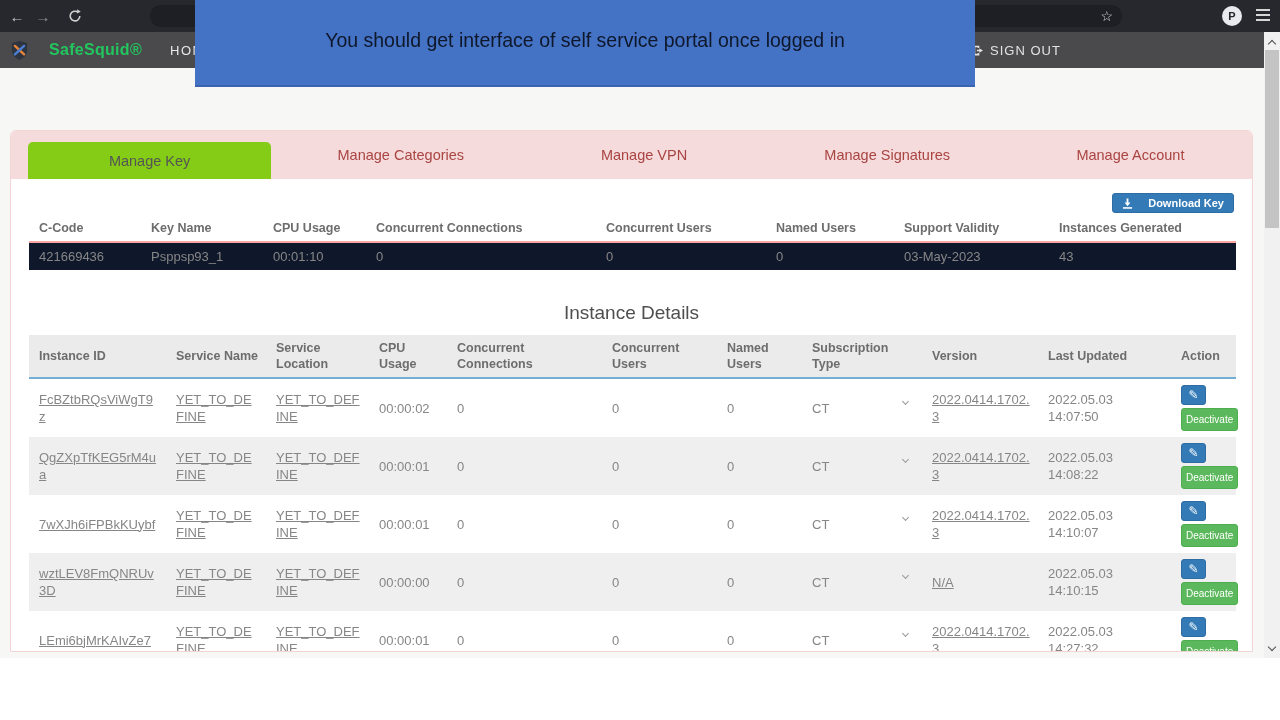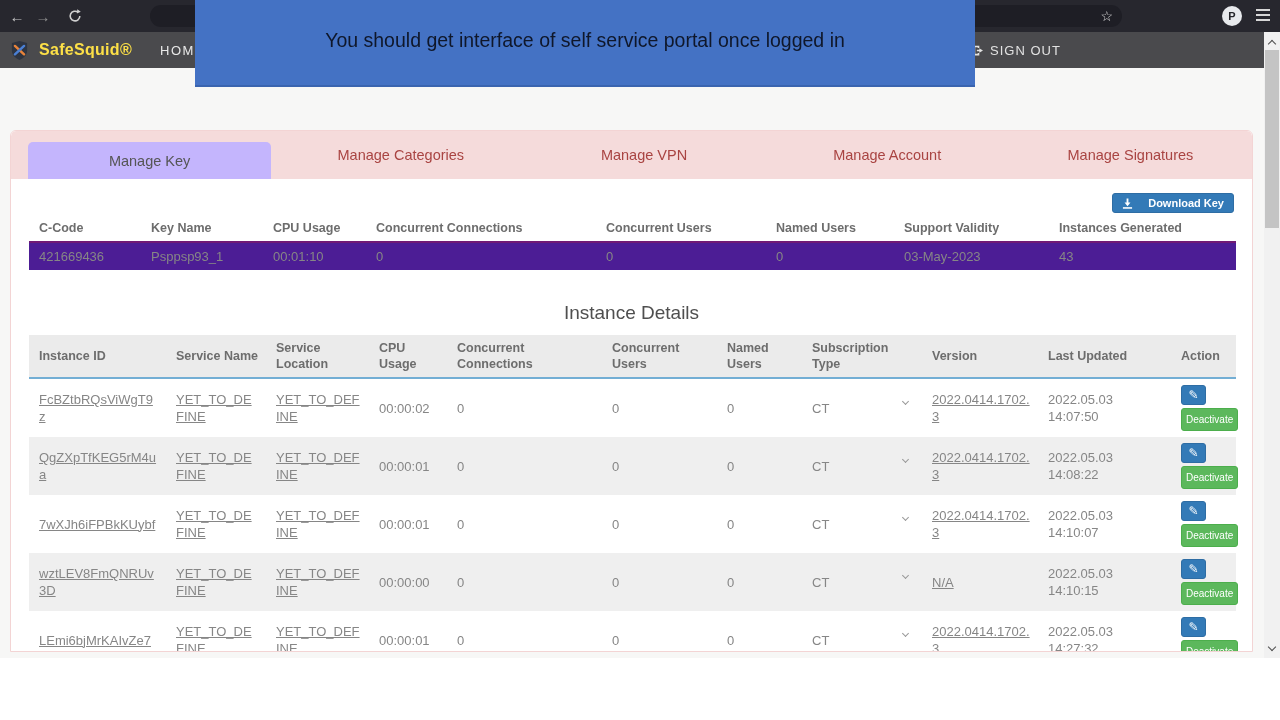--- a/index.html
+++ b/index.html
@@ -22,21 +22,21 @@
                    border-radius:50%; background:#e8eaed; color:#26262b; font-size:11px;
                    font-weight:bold; display:flex; align-items:center; justify-content:center;
                    cursor:pointer; }
   .burger { position:absolute; right:10px; top:9px; width:14px; cursor:pointer; }
   .burger span { display:block; height:2px; background:#d7d7d7; margin-bottom:3px; }
 
   
   .app-nav { position:absolute; left:0; top:32px; width:1280px; height:36px;
              background:#4a4a4d; display:flex; align-items:center; z-index:10; }
   .brand { display:flex; align-items:center; margin-left:10px; cursor:pointer; }
-  .brand-text { color:#fde047; font-weight:bold; font-size:16px; letter-spacing:.3px; margin-left:10px; }
+  .brand-text { color:#22c55e; font-weight:bold; font-size:16px; letter-spacing:.3px; margin-left:20px; }
   .home-link { color:#e8e8e8; font-size:13px; letter-spacing:1.5px; margin-left:28px; cursor:pointer; }
   .signout { position:absolute; left:972px; display:flex; align-items:center; gap:5px;
              color:#e2e2e2; font-size:13px; letter-spacing:1px; cursor:pointer; }
 
   
   .banner { position:absolute; left:195px; top:0; width:780px; height:87px;
             background:#4472c4; z-index:30; text-align:center; padding-top:29px;
             border-bottom:2px solid #3a64af; }
   .banner-text { color:#0f172a; font-size:19.5px; }
 
@@ -57,36 +57,36 @@
   .chev.up { transform:rotate(-135deg); margin-top:3px; }
   .chev.down { transform:rotate(45deg); margin-bottom:3px; }
 
   
   .card { position:absolute; left:10px; top:130px; width:1243px; height:522px;
           background:#fff; border:1px solid #f3d4d4; border-radius:6px 6px 0 0;
           overflow:hidden; z-index:5; }
   .tabstrip { height:48px; background:#f5dbdb; border-radius:5px 5px 0 0; display:flex; }
   .tab { flex:1 1 0; display:flex; align-items:center; justify-content:center;
          font-size:14.5px; color:#a94442; cursor:pointer; }
-  .tab.active { background:#c4b5fd; margin:11px 8px 0 17px; border-radius:5px 5px 0 0;
+  .tab.active { background:#84cc16; margin:11px 8px 0 17px; border-radius:5px 5px 0 0;
                 color:#555; }
   .card-body { padding:14px 18px 0 18px; }
 
   .btn-row { height:20px; margin-bottom:2px; display:flex; justify-content:flex-end; }
   .dl-btn { background:#337ab7; border:1px solid #2e6da4; border-radius:3px; color:#fff;
             font-size:11px; font-weight:bold; padding:2px 9px; display:flex; gap:15px;
             align-items:center; cursor:pointer; font-family:"Liberation Sans",sans-serif; }
 
   table { border-collapse:collapse; table-layout:fixed; width:1207px; }
   th { text-align:left; font-size:12.5px; font-weight:bold; color:#6d6d6d; }
   td { font-size:13px; color:#868686; }
 
   .key-table { margin-top:4px; }
-  .key-table th { padding:4px 0 6px 10px; border-bottom:2px solid #701a75; }
-  .key-table td { padding:6px 0 6px 10px; background:#4c1d95; }
+  .key-table th { padding:4px 0 6px 10px; border-bottom:2px solid #fca5a5; }
+  .key-table td { padding:6px 0 6px 10px; background:#0f172a; }
 
   .inst-title { margin-top:32px; text-align:center; font-size:19px; color:#4f4f4f; line-height:22px; }
 
   .inst-table { margin-top:11px; }
   .inst-table th { background:#ebebeb; padding:5px 4px 5px 10px; line-height:16px;
                    border-bottom:2px solid #73aed4; vertical-align:middle; }
   .inst-table td { height:46px; padding:6px 8px 6px 10px; line-height:17px; vertical-align:middle; }
   .irow.alt td { background:#efefef; }
   .breakall { word-break:break-all;text-decoration:underline; }
   .sub-cell { position:relative; }
@@ -144,22 +144,22 @@
     </div>
   </div>
 
   <div class="page-bg"></div>
 
   <div class="card">
     <div class="tabstrip">
       <div class="tab active">Manage Key</div>
       <div class="tab">Manage Categories</div>
       <div class="tab">Manage VPN</div>
+      <div class="tab">Manage Signatures</div>
       <div class="tab">Manage Account</div>
-      <div class="tab">Manage Signatures</div>
     </div>
 
     <div class="card-body">
 
       <div class="btn-row">
         <button class="dl-btn">
           <svg width="11" height="11" viewBox="0 0 12 12" fill="#fff">
             <path d="M5 0.5h2V5h2.2L6 9 2.8 5H5z"></path>
               <rect x="1" y="10" width="10" height="1.7"></rect>
           </svg>

